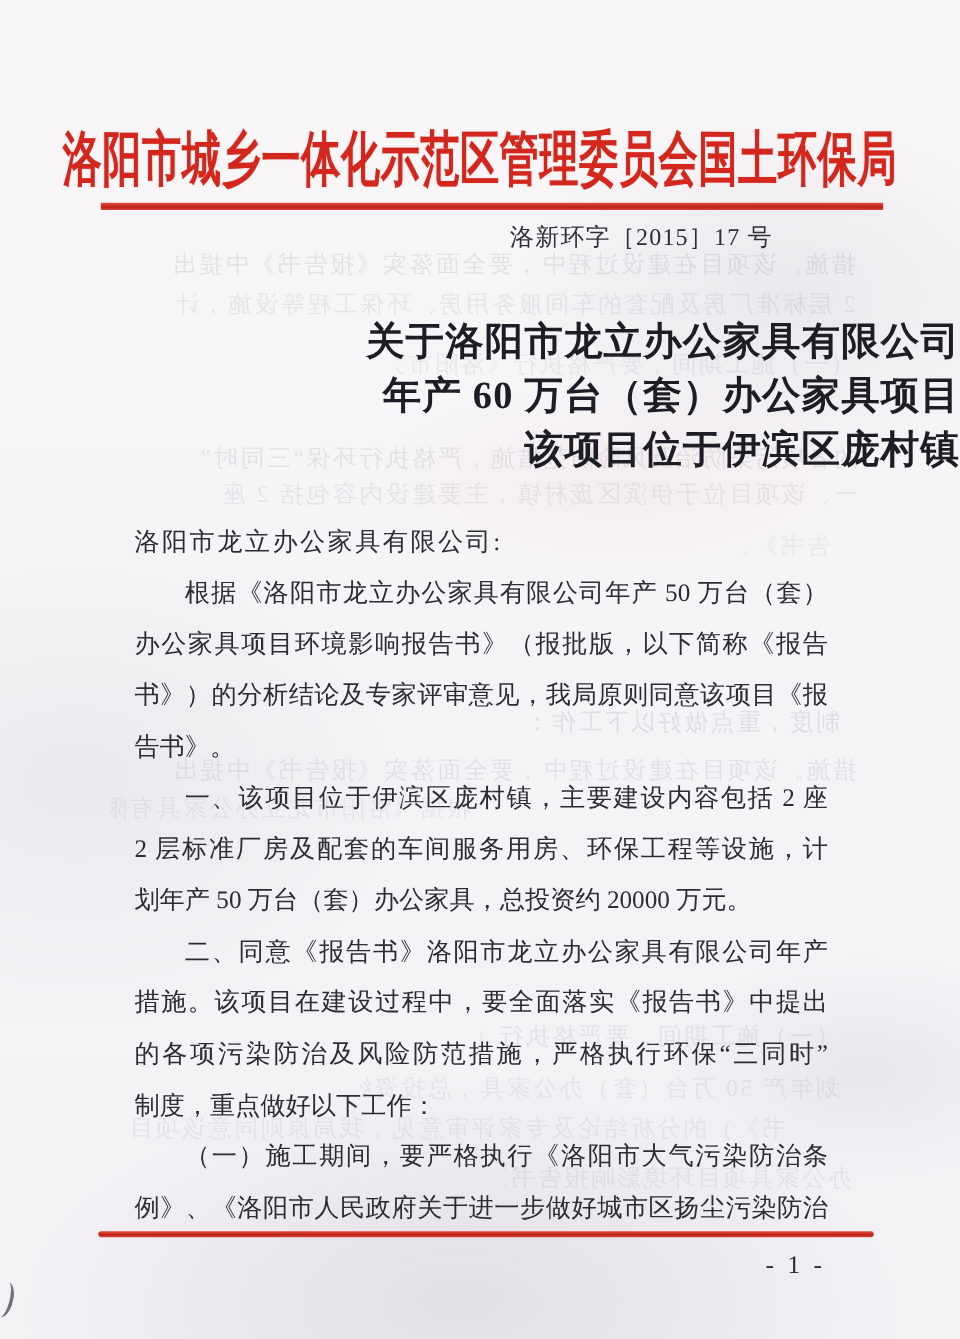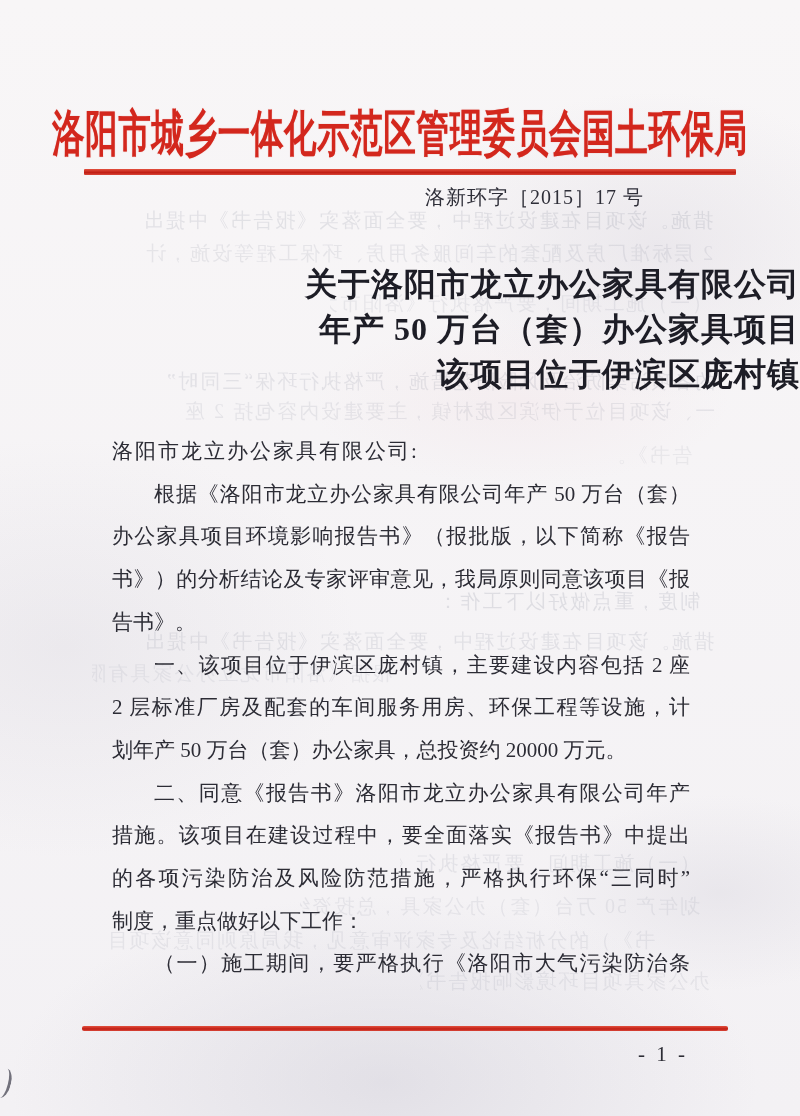--- a/index.html
+++ b/index.html
@@ -112,21 +112,21 @@
   <div class="ghost g12">书》）的分析结论及专家评审意见，我局原则同意该项目《报</div>
   <div class="ghost g13">办公家具项目环境影响报告书》（报批版，以下简称《报告</div>
 
   <div class="letterhead">洛阳市城乡一体化示范区管理委员会国土环保局</div>
   <div class="rule-top"></div>
 
   <div class="doc-number">洛新环字［2015］17 号</div>
 
   <div class="title">
     <div>关于洛阳市龙立办公家具有限公司</div>
-    <div>年产 50 万台（套）办公家具项目</div>
+    <div>年产 60 万台（套）办公家具项目</div>
     <div>该项目位于伊滨区庞村镇</div>
   </div>
 
   <div class="body-block">
     <div class="salutation">洛阳市龙立办公家具有限公司:</div>
     <div>
         <div>
           <div class="line first">根据《洛阳市龙立办公家具有限公司年产 50 万台（套）</div>
           <div class="line">办公家具项目环境影响报告书》（报批版，以下简称《报告</div>
           <div class="line">书》）的分析结论及专家评审意见，我局原则同意该项目《报</div>
@@ -138,20 +138,21 @@
           <div class="line last">划年产 50 万台（套）办公家具，总投资约 20000 万元。</div>
         </div>
         <div>
           <div class="line first">二、同意《报告书》洛阳市龙立办公家具有限公司年产</div>
           <div class="line">措施。该项目在建设过程中，要全面落实《报告书》中提出</div>
           <div class="line">的各项污染防治及风险防范措施，严格执行环保“三同时”</div>
           <div class="line last">制度，重点做好以下工作：</div>
         </div>
         <div>
           <div class="line first">（一）施工期间，要严格执行《洛阳市大气污染防治条</div>
+          <div class="line">例》、《洛阳市人民政府关于进一步做好城市区扬尘污染防治</div>
         </div>
       </div>
   </div>
 
   <div class="rule-bottom"></div>
   <div class="page-number">- 1 -</div>
 
   <div class="scan-mark"></div>
 
 </div>

